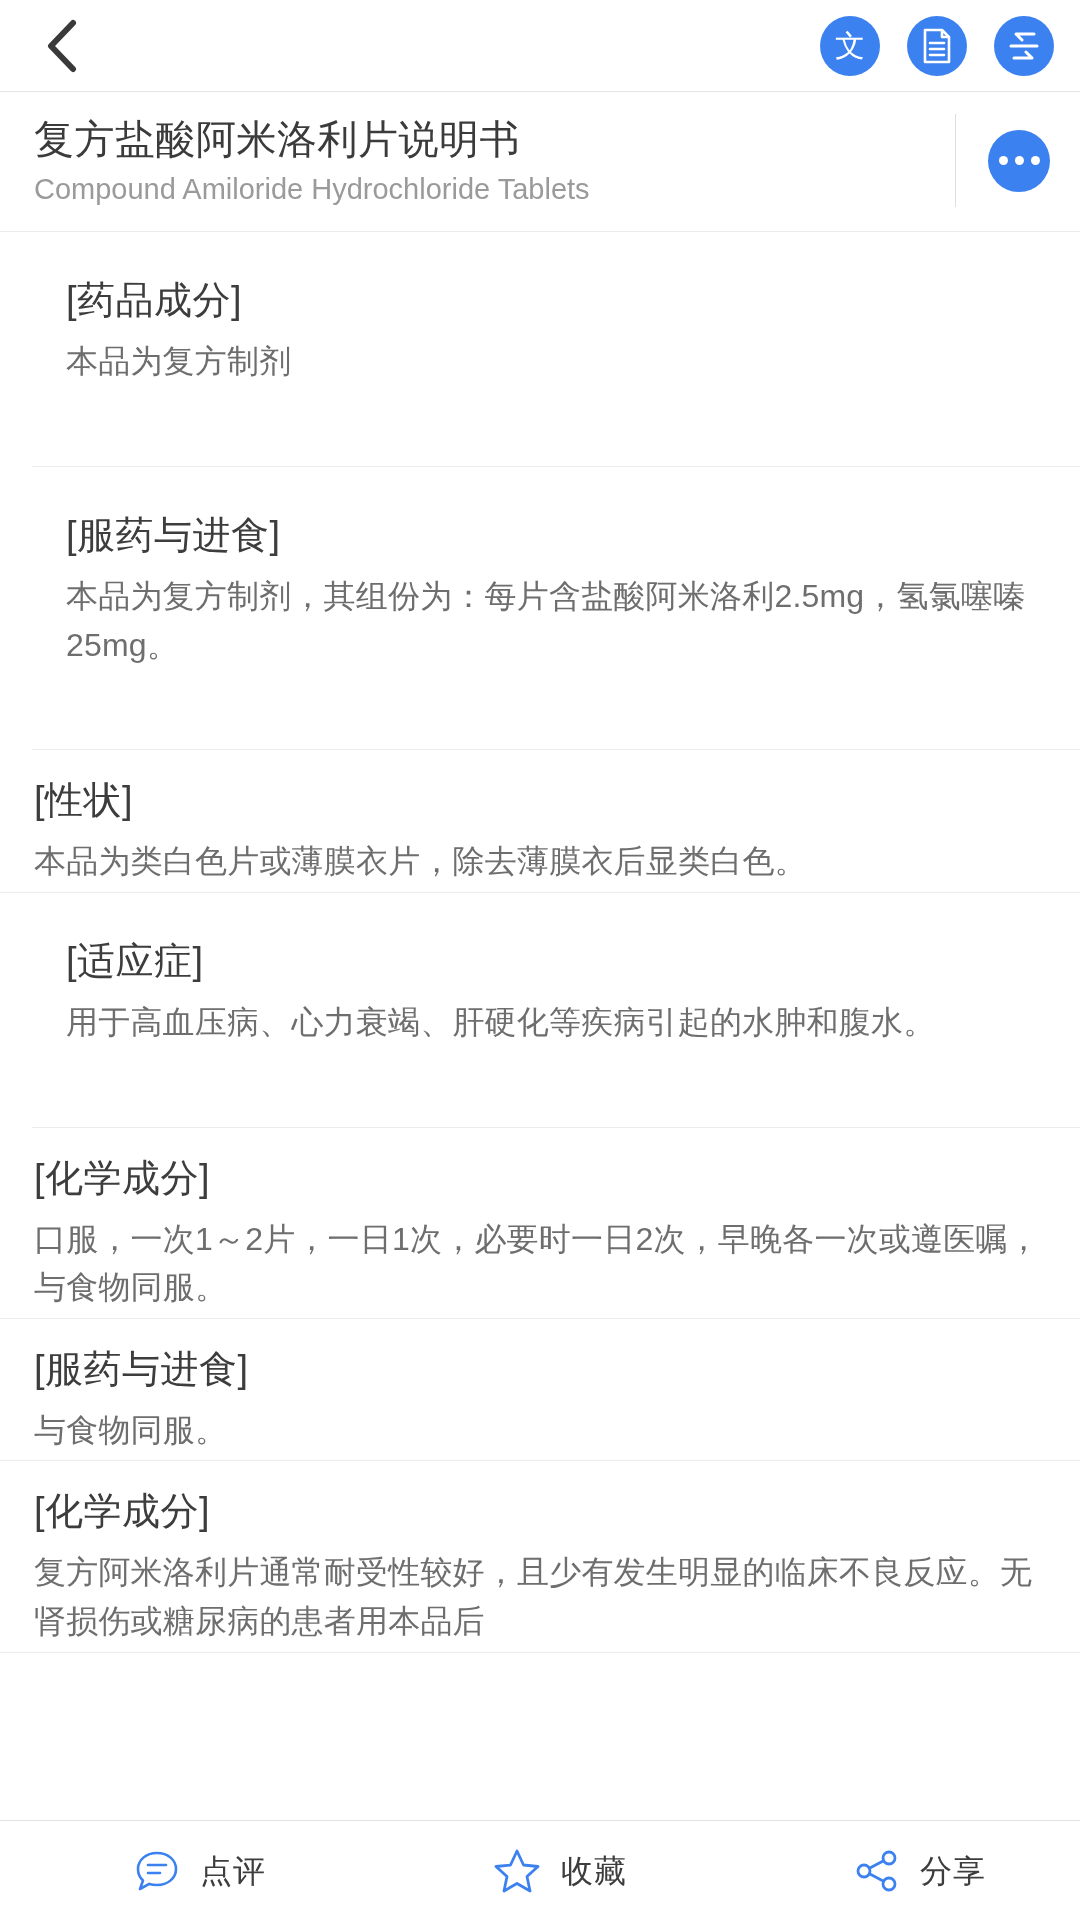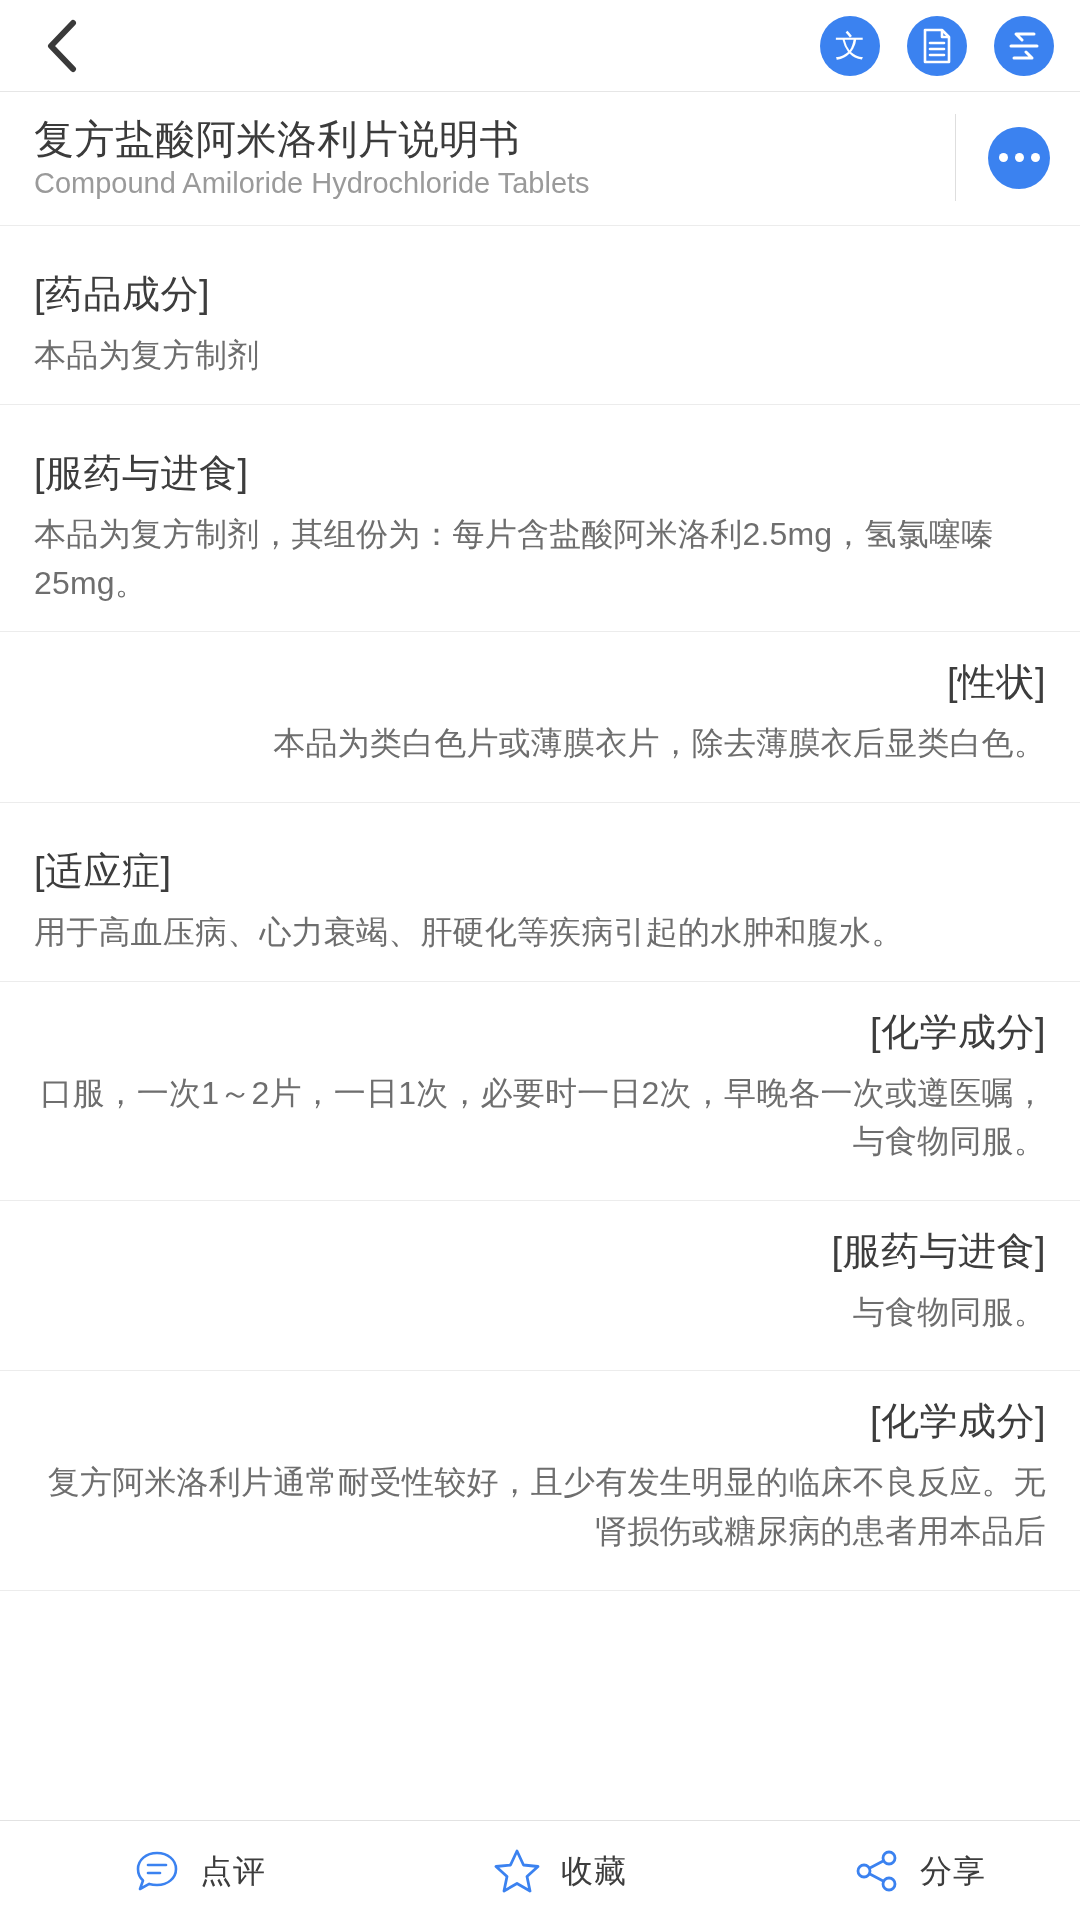--- a/index.html
+++ b/index.html
@@ -60,20 +60,21 @@
   .title-texts { flex:1 1 auto; min-width:0; }
   .title-cn {
     font-size:40px;
     color:#3b3b3b;
     line-height:1.28;
     font-weight:400;
     letter-spacing:0.5px;
     white-space:nowrap;
   }
   .title-en {
+    margin-top:6px;
     font-size:29px;
     color:#9a9a9a;
     line-height:1.25;
     font-weight:400;
     white-space:nowrap;
   }
   .title-divider {
     width:1px;
     align-self:stretch;
     background:#dedede;
@@ -98,22 +99,22 @@
   .content {
     flex:1 1 auto;
     overflow:hidden;
     background:#ffffff;
     position:relative;
   }
   .section {
     padding:0 34px;
     border-bottom:1px solid #ececec;
   }
-  .section.pad-lg { padding-top:40px; padding-bottom:24px; }
-  .section.pad-sm { padding-top:22px; padding-bottom:34px;text-align:right; }
+  .section.pad-lg { padding-top:40px; padding-bottom:80px;margin-left:32px; }
+  .section.pad-sm { padding-top:22px; padding-bottom:6px; }
   .sec-head {
     font-size:38px;
     color:#3d3d3d;
     line-height:1.5;
     letter-spacing:0.5px;
     font-weight:400;
     margin-bottom:8px;
   }
   .sec-body {
     font-size:32px;

